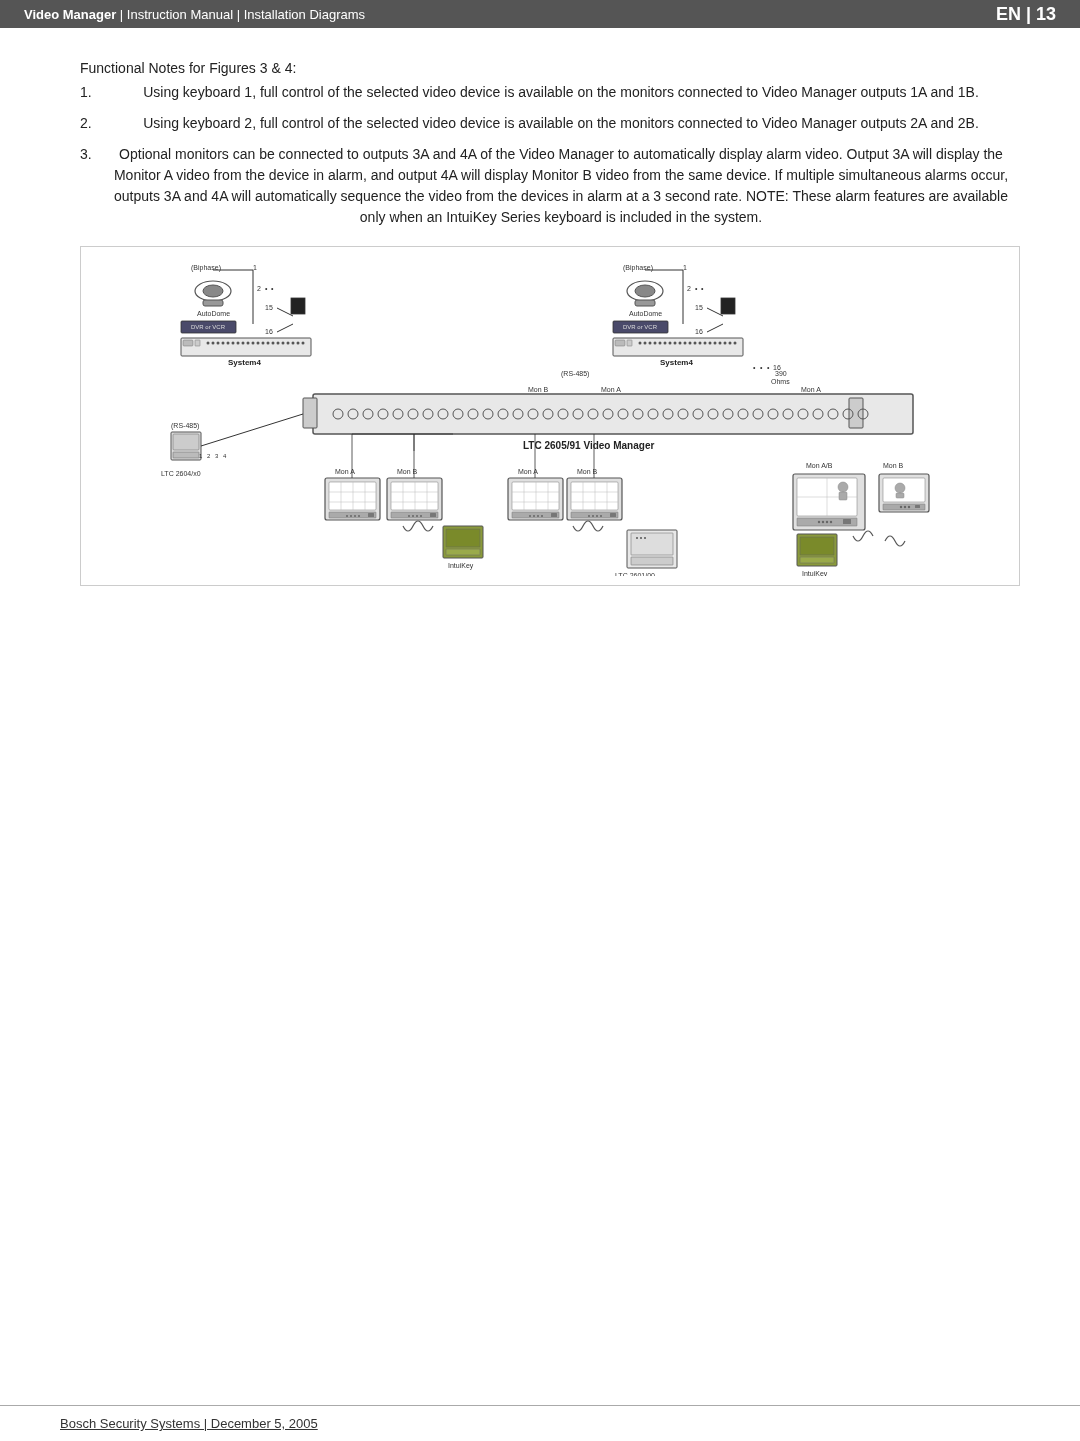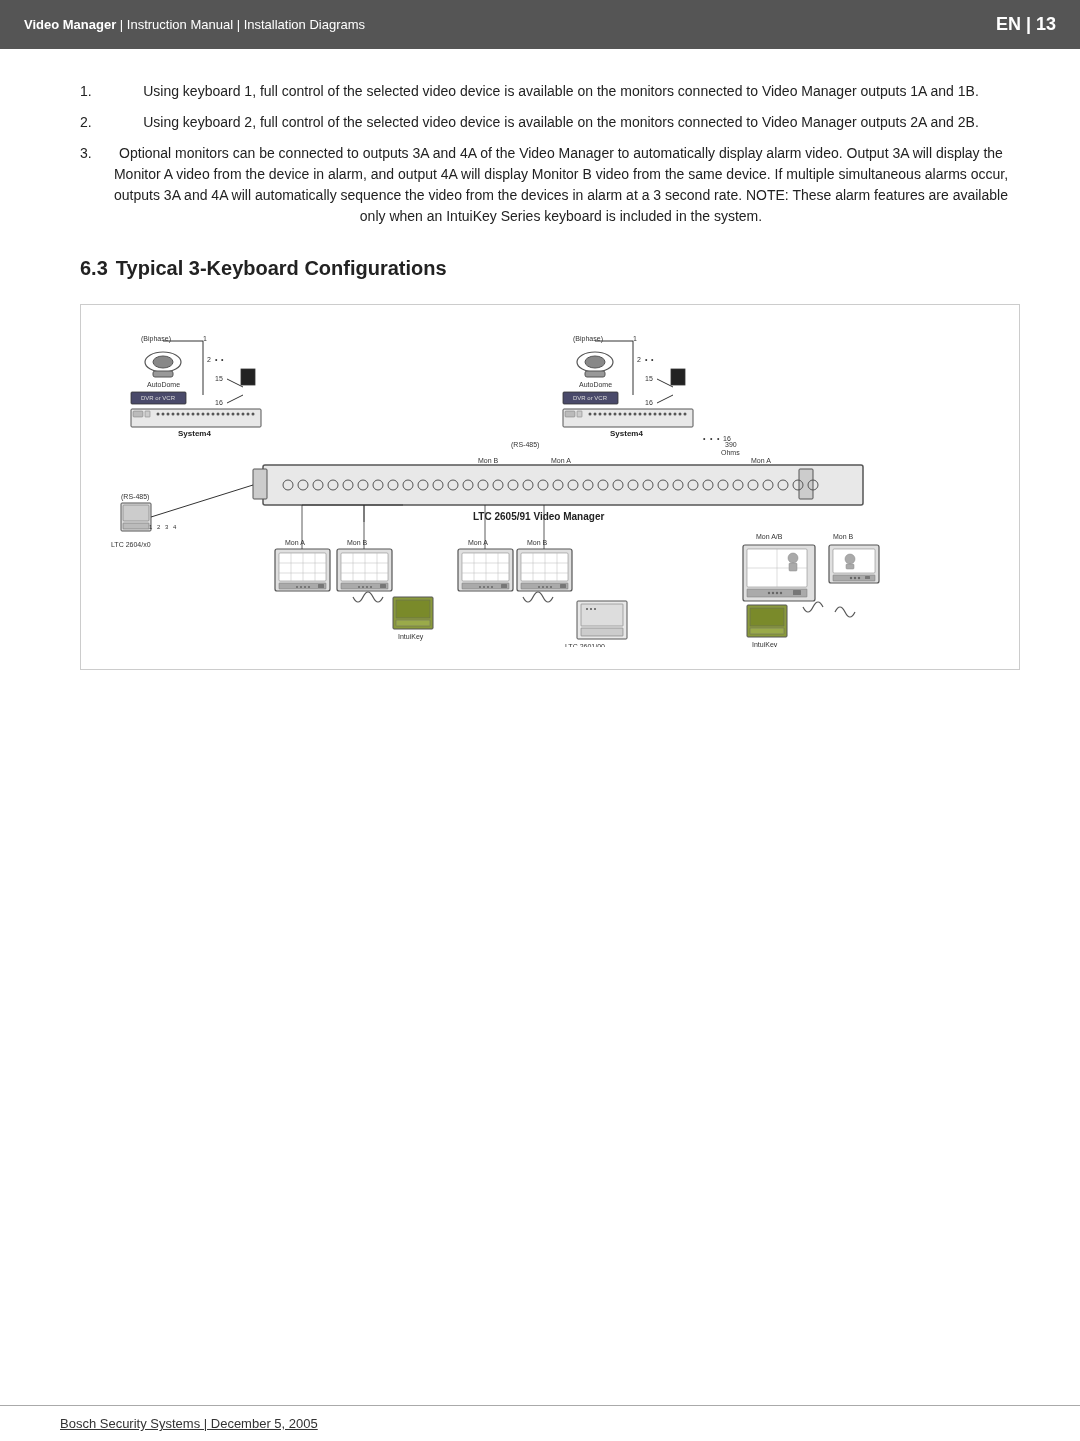--- a/index.html
+++ b/index.html
@@ -14,21 +14,21 @@
     }
 
     
     .header {
       background: #555;
       color: #fff;
       display: flex;
       justify-content: space-between;
       align-items: center;
       padding: 8px 24px;
-      height: 49px;
+      height: 28px;
     }
     .header-left {
       font-size: 13px;
     }
     .header-left .bold {
       font-weight: bold;
     }
     .header-right {
       font-size: 18px;
       font-weight: bold;
@@ -76,23 +76,23 @@
     }
     .section-heading .section-num {
       margin-right: 8px;
     }
 
     
     .diagram-container {
       border: 1px solid #ccc;
       background: #fff;
       margin: 10px 0 20px 0;
-      padding: 22px;
+      padding: 6px;
       display: flex;
-      justify-content: flex-start;
+      justify-content: flex-end;
       align-items: center;
       min-height: 340px;
     }
 
     
     .diagram-svg {
       width: 860px;
       height: 320px;
     }
 
@@ -123,39 +123,37 @@
 <div class="header">
   <div class="header-left">
     <span class="bold">Video Manager</span><span> | Instruction Manual | Installation Diagrams</span>
   </div>
   <div class="header-right">EN | 13</div>
 </div>
 
 <div class="content">
 
   <div class="functional-notes">
+    <p class="intro">Functional Notes for Figures 3 &amp; 4:</p>
     <ol class="notes-list">
       <li>
         <span class="num">1.</span>
         <span class="text-block">Using keyboard 1, full control of the selected video device is available on the monitors connected to Video Manager outputs 1A and 1B.</span>
       </li>
       <li>
         <span class="num">2.</span>
         <span class="text-block">Using keyboard 2, full control of the selected video device is available on the monitors connected to Video Manager outputs 2A and 2B.</span>
       </li>
       <li>
         <span class="num">3.</span>
         <span class="text-block">Optional monitors can be connected to outputs 3A and 4A of the Video Manager to automatically display alarm video. Output 3A will display the Monitor A video from the device in alarm, and output 4A will display Monitor B video from the same device. If multiple simultaneous alarms occur, outputs 3A and 4A will automatically sequence the video from the devices in alarm at a 3 second rate. NOTE: These alarm features are available only when an IntuiKey Series keyboard is included in the system.</span>
       </li>
     </ol>
   </div>
 
-  <h2 class="section-heading">
-    <span class="section-num">6.3</span><span>Typical 3‑Keyboard Configurations</span>
-  </h2>
 
   <div class="diagram-container">
     <svg class="diagram-svg" viewBox="0 0 860 320" xmlns="http://www.w3.org/2000/svg">
 
       <text x="38" y="14" font-size="7" fill="#333">(Biphase)</text>
       <text x="100" y="14" font-size="7" fill="#333">1</text>
 
       <ellipse cx="60" cy="35" rx="18" ry="10" fill="none" stroke="#555" stroke-width="1.2"></ellipse>
       <ellipse cx="60" cy="35" rx="10" ry="6" fill="#888" stroke="#555" stroke-width="1"></ellipse>
       <rect x="50" y="44" width="20" height="6" rx="2" fill="#999" stroke="#555" stroke-width="1"></rect>

